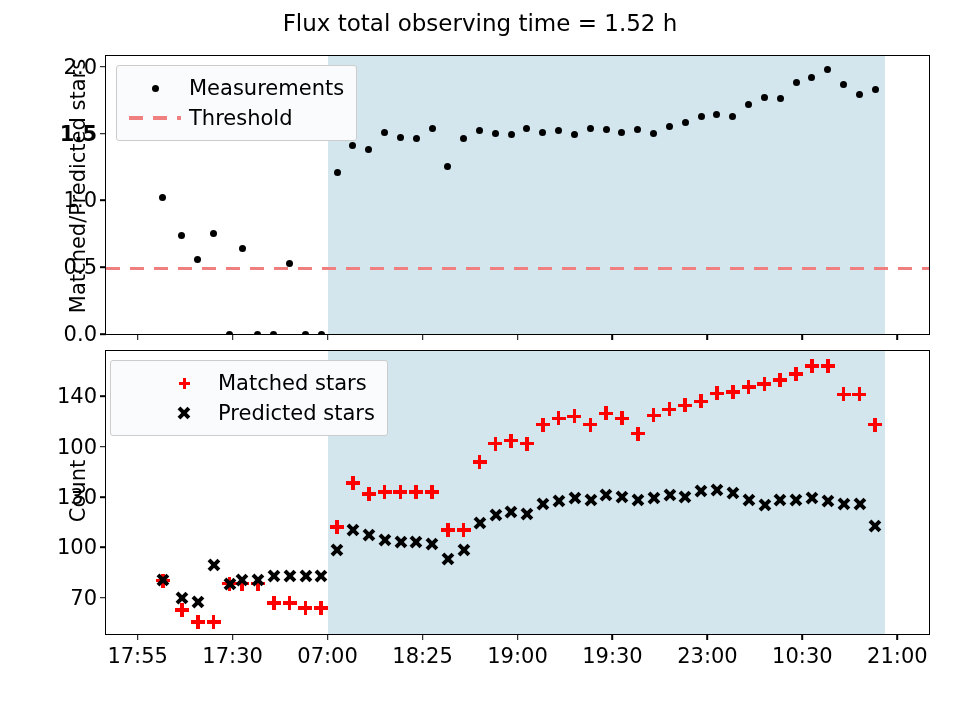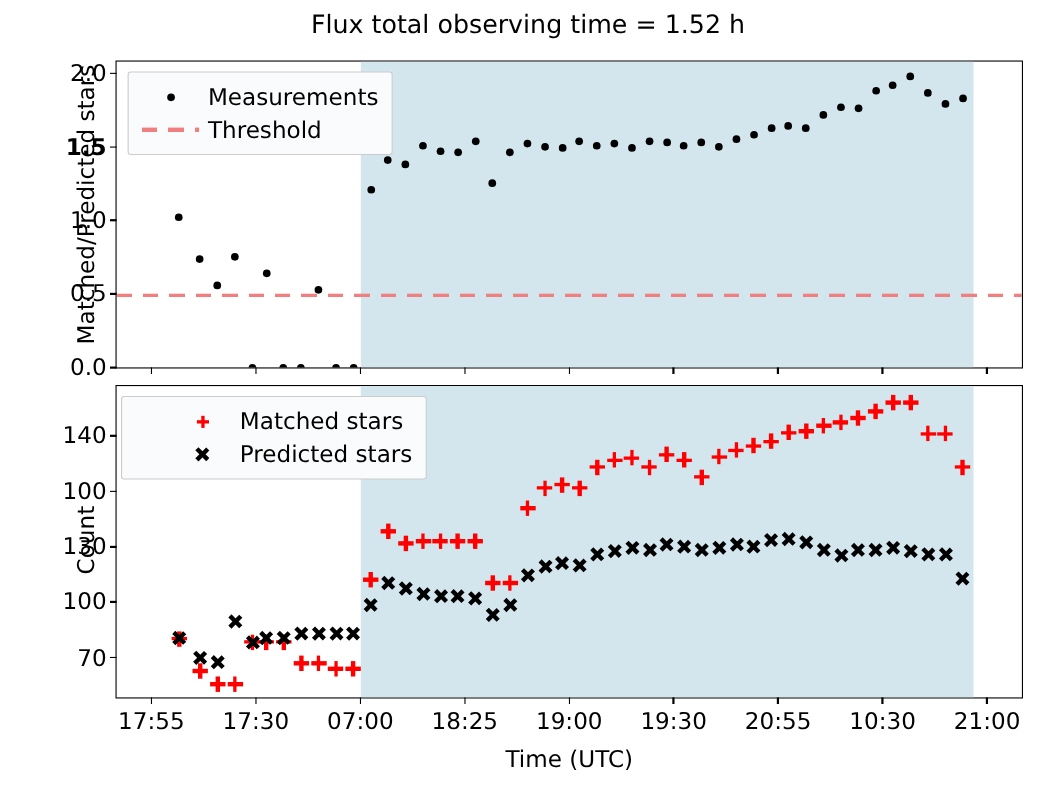--- a/index.html
+++ b/index.html
@@ -449,21 +449,21 @@
         <div class="xtick-label" style="left: 126.615px;">17:30</div>
         <div class="xtick-mark" style="left: 221.577px;"></div>
         <div class="xtick-label" style="left: 221.577px;">07:00</div>
         <div class="xtick-mark" style="left: 316.538px;"></div>
         <div class="xtick-label" style="left: 316.538px;">18:25</div>
         <div class="xtick-mark" style="left: 411.5px;"></div>
         <div class="xtick-label" style="left: 411.5px;">19:00</div>
         <div class="xtick-mark" style="left: 506.462px;"></div>
         <div class="xtick-label" style="left: 506.462px;">19:30</div>
         <div class="xtick-mark" style="left: 601.423px;"></div>
-        <div class="xtick-label" style="left: 601.423px;">20:55</div>
+        <div class="xtick-label" style="left: 601.423px;">23:00</div>
         <div class="xtick-mark" style="left: 696.385px;"></div>
         <div class="xtick-label" style="left: 696.385px;">10:30</div>
         <div class="xtick-mark" style="left: 791.346px;"></div>
         <div class="xtick-label" style="left: 791.346px;">21:00</div>
       </div>
 
     <div class="legend" id="legend-bottom">
       <div class="legend-row">
         <span class="legend-sample">
             <span class="ls-plus"></span>
@@ -472,14 +472,13 @@
       </div>
       <div class="legend-row">
         <span class="legend-sample">
             <span class="ls-cross"></span>
           </span>
         <span class="legend-label">Predicted stars</span>
       </div>
     </div>
   </div>
 
-  <div id="xlabel">Time (UTC)</div>
 </div>
 
 </body></html>

